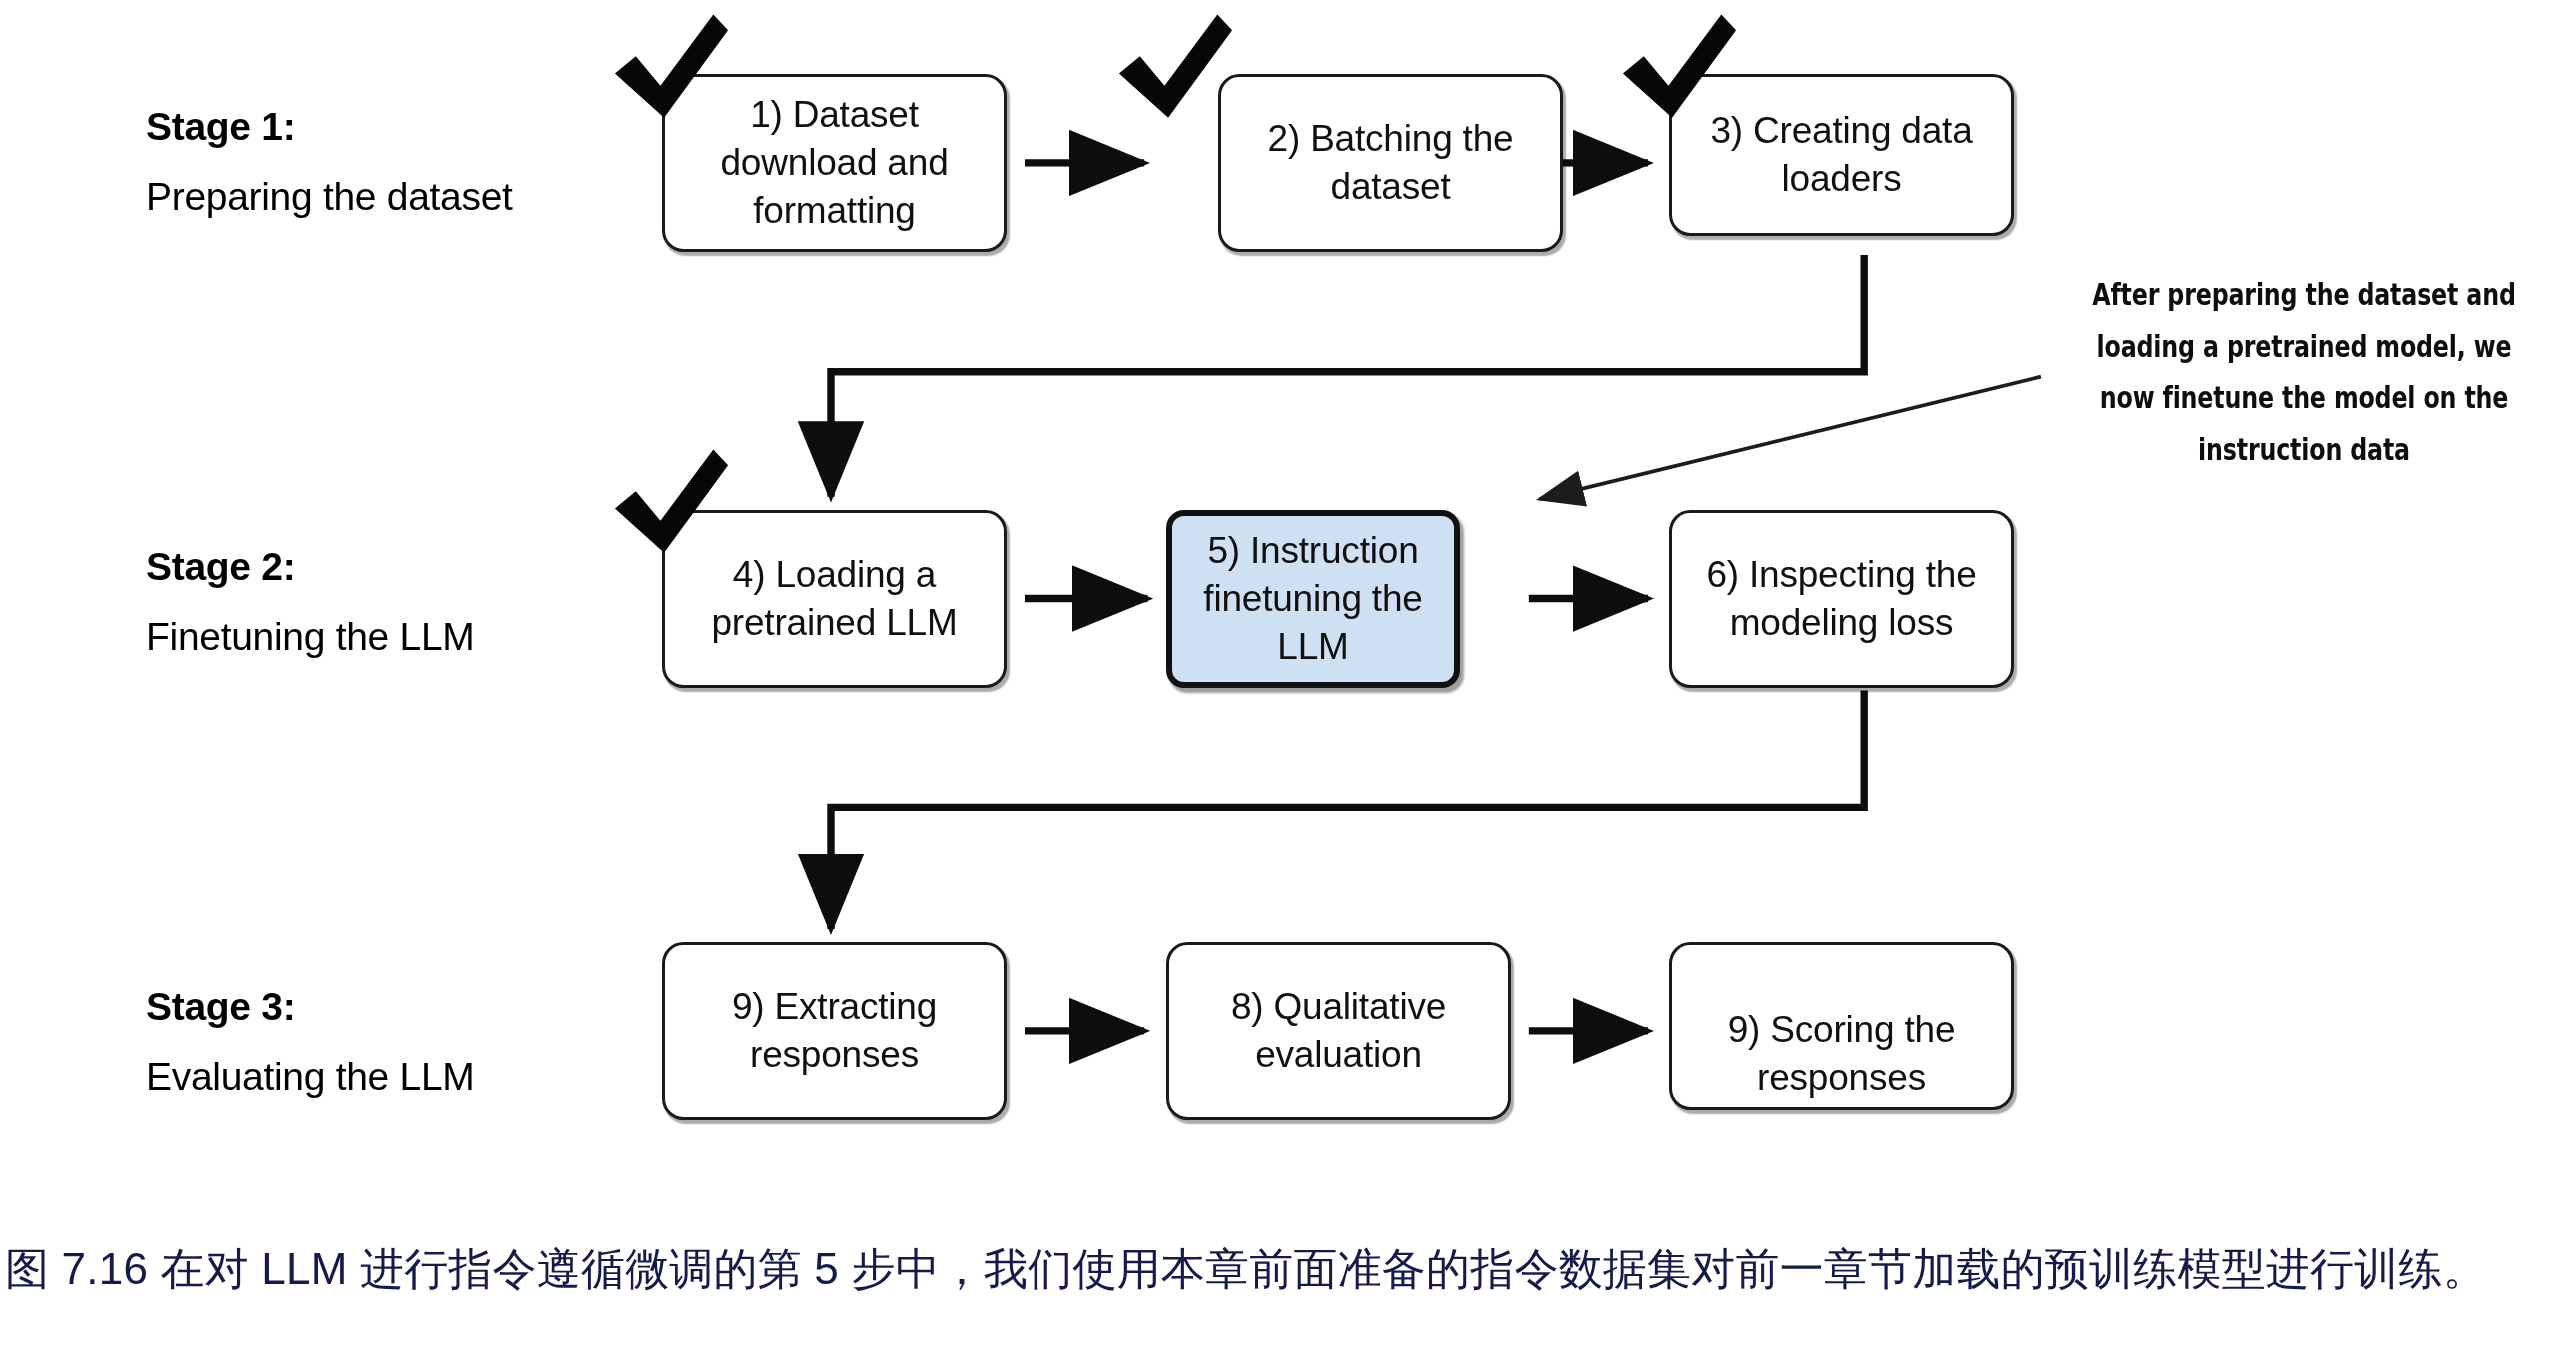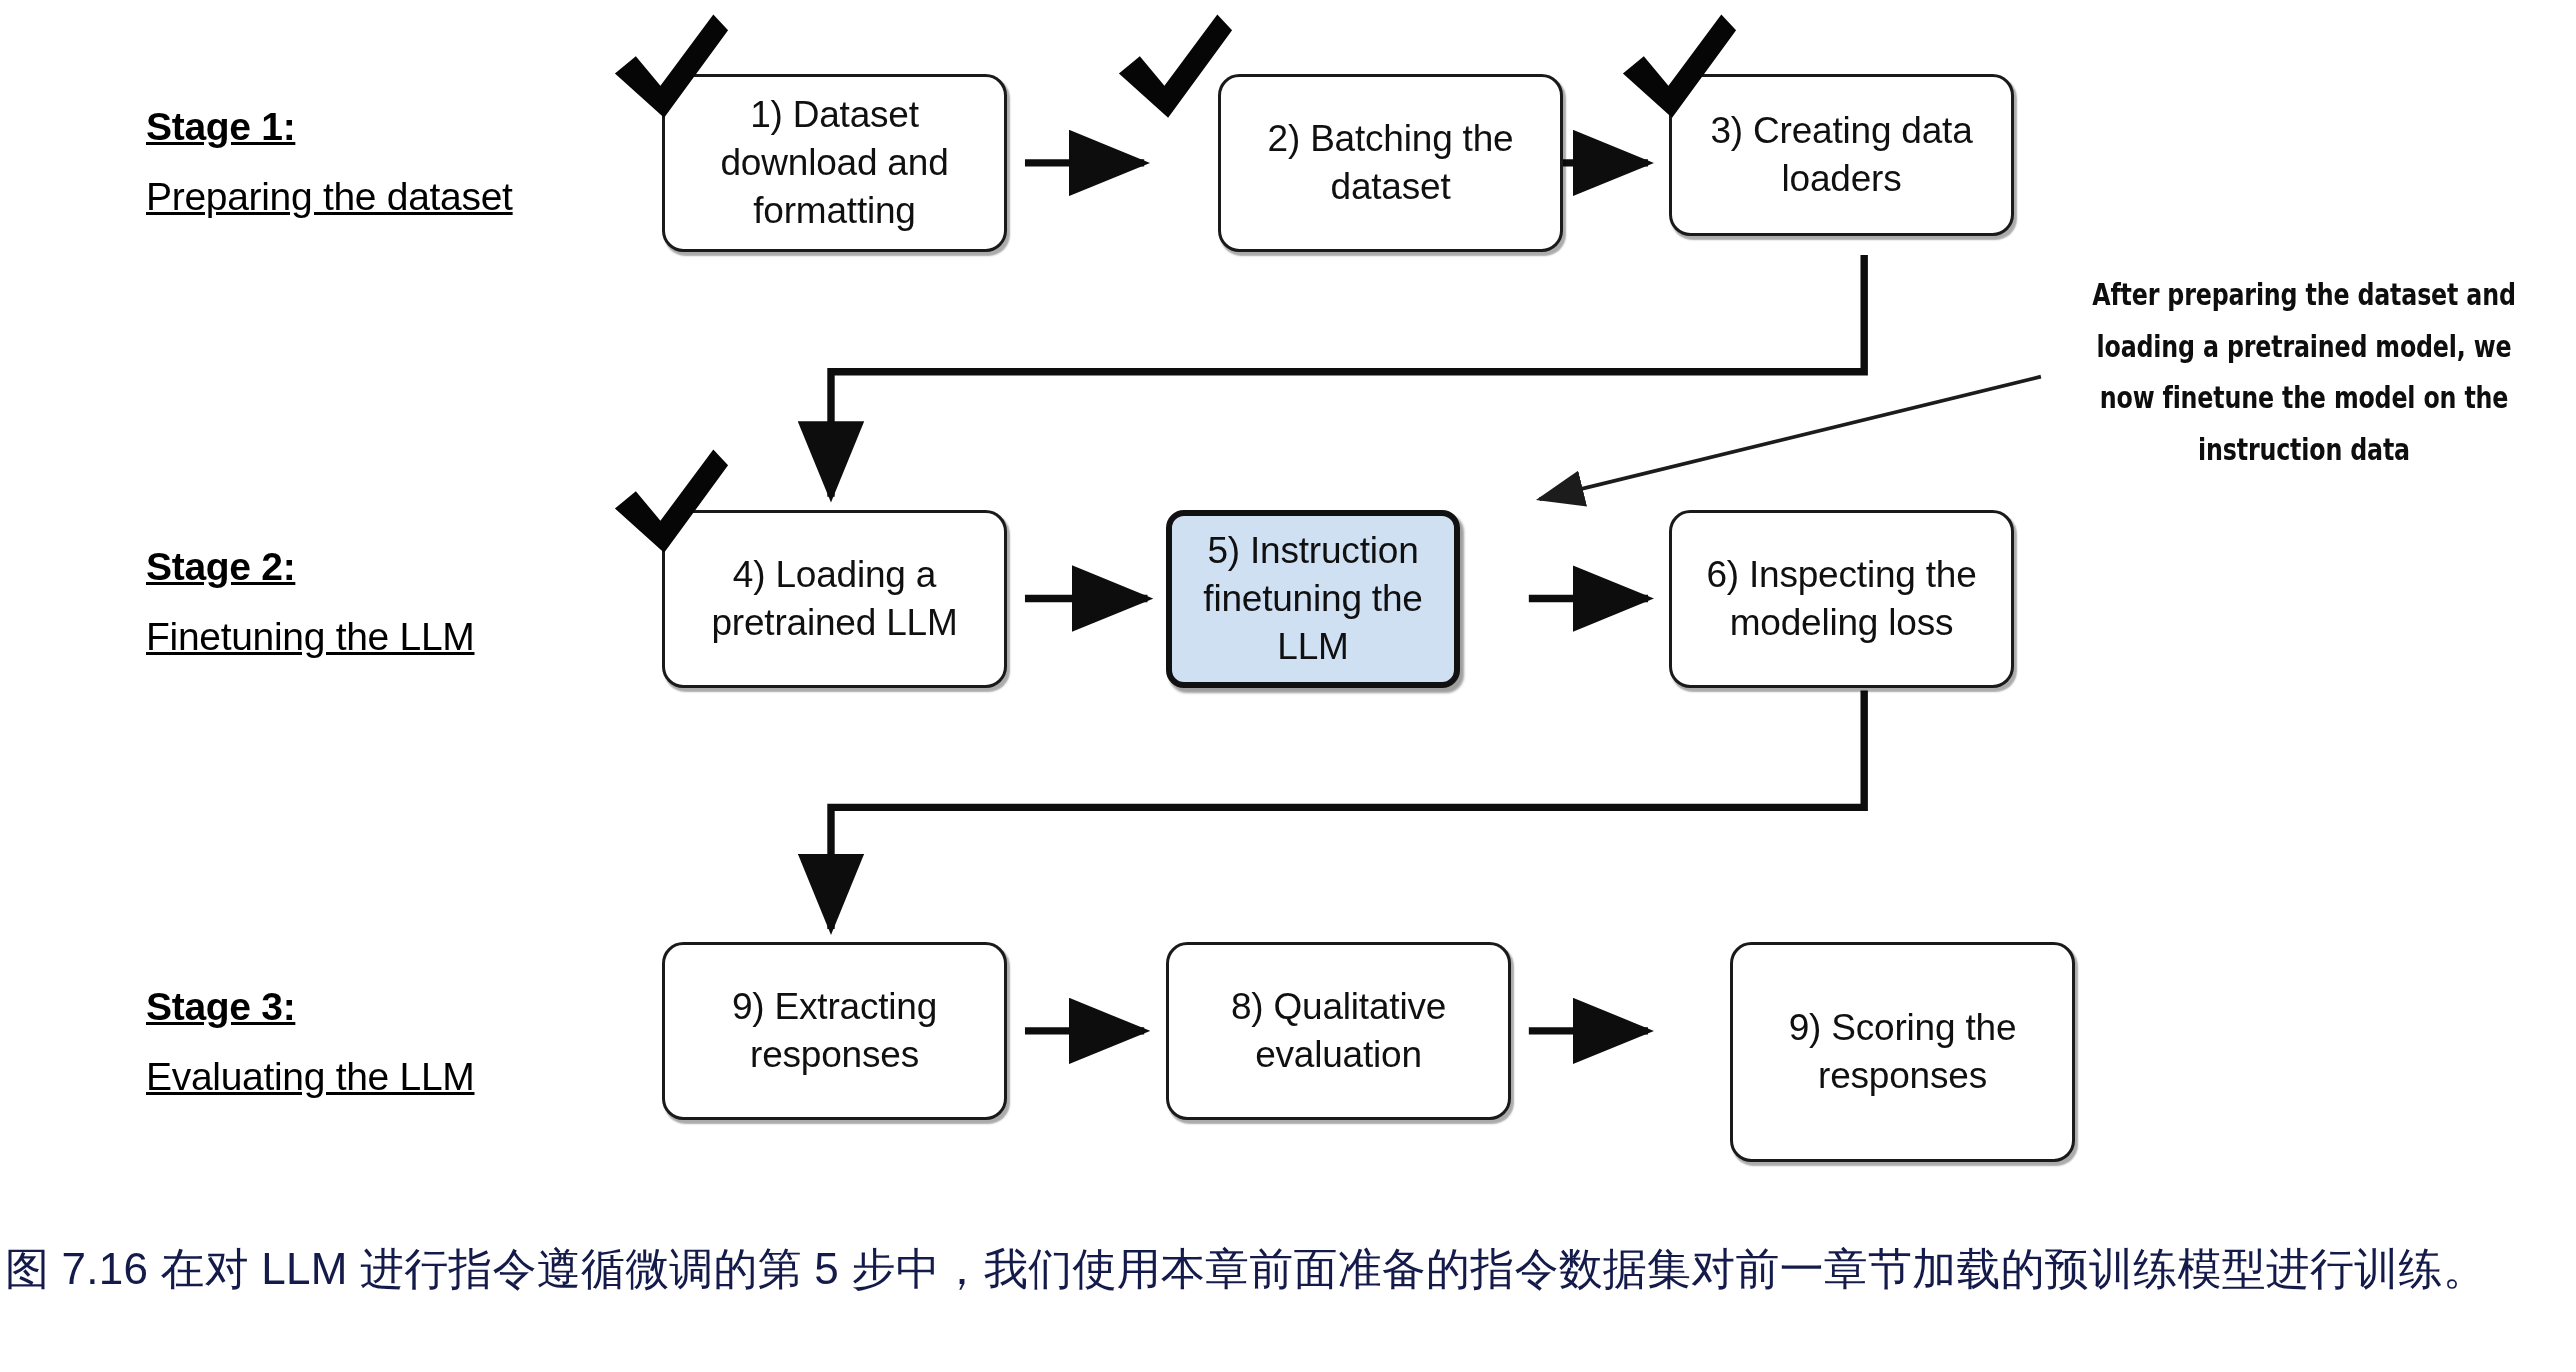--- a/index.html
+++ b/index.html
@@ -30,21 +30,20 @@
     width: 2576px;
     height: 1373px;
     pointer-events: none;
   }
 
   
   .stage-label {
     position: absolute;
     color: #000;
     line-height: 1.30;
-    text-decoration: underline;
   }
   .stage-label .stage-title {
     display: block;
     font-weight: bold;
     font-size: 39px;
     letter-spacing: -0.3px;
   }
   .stage-label .stage-sub {
     display: block;
     font-weight: normal;
@@ -86,21 +85,21 @@
   #box-1 { left: 662px;  top: 74px;  width: 345px; height: 178px; }
   #box-2 { left: 1218px; top: 74px;  width: 345px; height: 178px; }
   #box-3 { left: 1669px; top: 74px;  width: 345px; height: 162px; }
   
   #box-4 { left: 662px;  top: 510px; width: 345px; height: 178px; }
   #box-5 { left: 1166px; top: 510px; width: 294px; height: 178px; }
   #box-6 { left: 1669px; top: 510px; width: 345px; height: 178px; }
   
   #box-7 { left: 662px;  top: 942px; width: 345px; height: 178px; }
   #box-8 { left: 1166px; top: 942px; width: 345px; height: 178px; }
-  #box-9 { left: 1730px; top: 942px; width: 345px; height: 220px; }
+  #box-9 { left: 1669px; top: 942px; width: 345px; height: 168px; align-items: flex-end; }
 
   
   .checkmark {
     position: absolute;
     width: 123px;
     height: 123px;
     pointer-events: none;
   }
   #check-1 { left: 610px;  top: 6.6px; }
   #check-2 { left: 1114px; top: 6.6px; }

